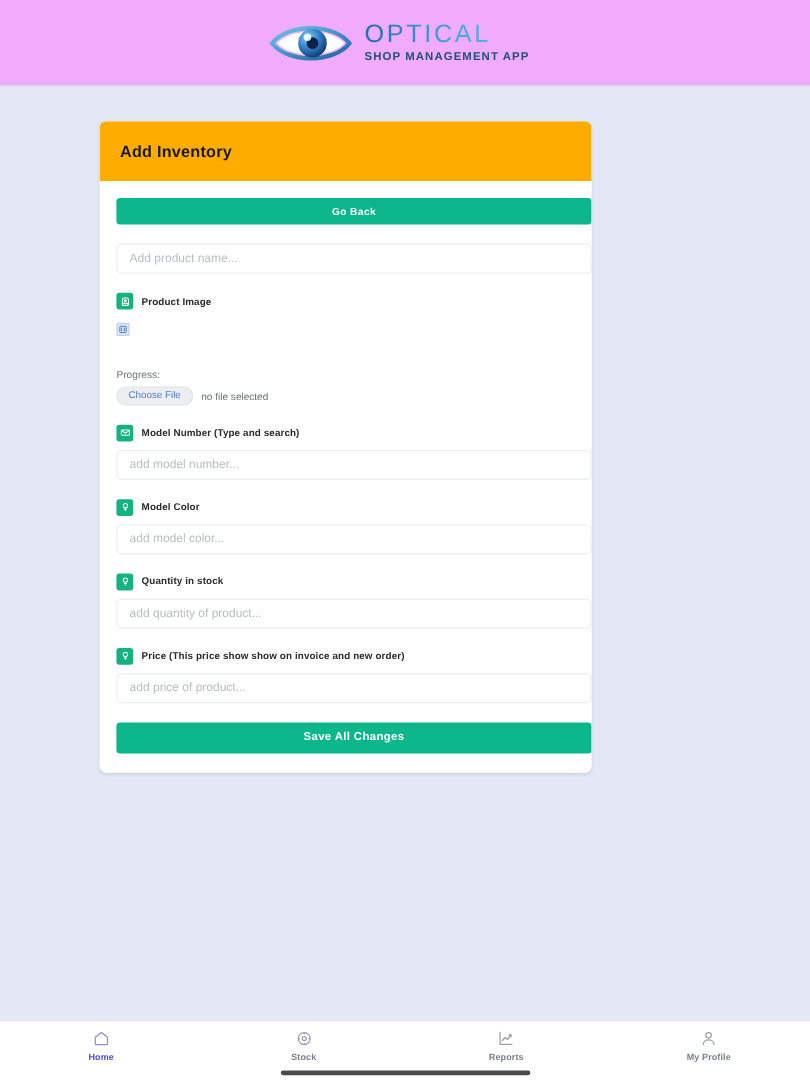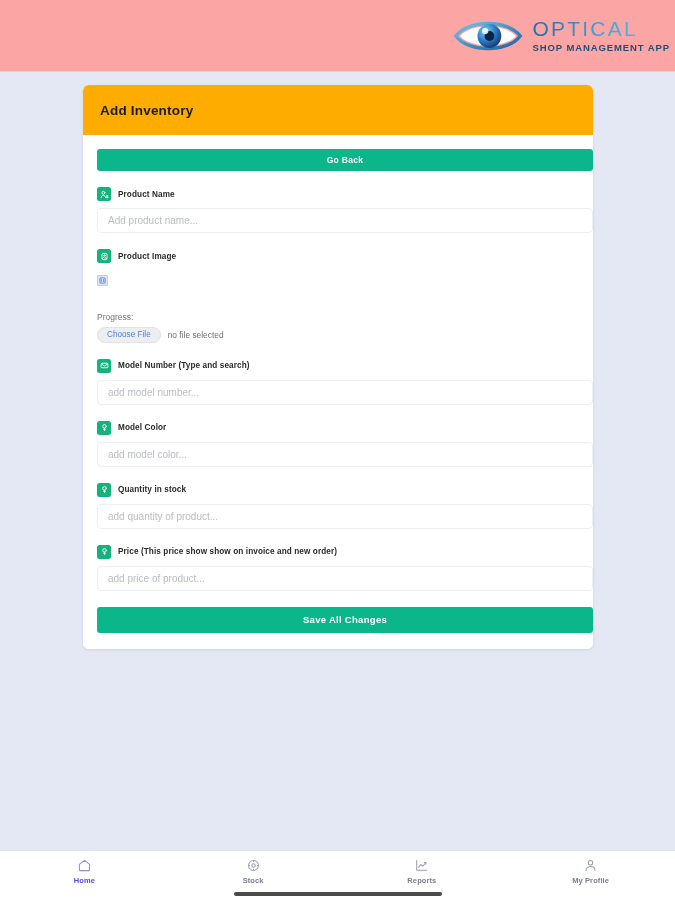--- a/index.html
+++ b/index.html
@@ -15,24 +15,24 @@
     background: #ffffff;
     position: relative;
   }
 
   
   .brandbar {
     position: absolute;
     left: 0; top: 0;
     width: 675px;
     height: 71px;
-    background: #fca5a5;
-    display: flex;
-    align-items: center;
-    justify-content: flex-end;
+    background: #f0abfc;
+    display: flex;
+    align-items: center;
+    justify-content: center;
   }
   .logo-wrap {
     display: flex;
     align-items: center;
     gap: 10px;
     transform: translateX(-5px);
   }
   .logo-eye { width: 70px; height: 42px; display: block; }
   .logo-text { display: flex; flex-direction: column; line-height: 1; }
   .logo-title {
@@ -60,22 +60,22 @@
     width: 675px;
     height: 779px;
     background: #e4e7f4;
     border-top: 1px solid #d2d7e8;
   }
 
   
   .card {
     position: absolute;
     left: 83px;
-    top: 85px;
-    width: 510px;
+    top: 101px;
+    width: 410px;
     background: #ffffff;
     border-radius: 6px;
     box-shadow: 0 1px 3px rgba(40,50,90,0.10);
     overflow: hidden;
   }
   .card-header {
     background: #ffac00;
     height: 50px;
     display: flex;
     align-items: center;
@@ -276,31 +276,20 @@
 
   <div class="card-header">
     <span class="card-header-title">Add Inventory</span>
   </div>
 
   <div class="card-body">
 
     <button class="btn-teal">Go Back</button>
 
     <div class="field">
-      <div class="field-label-row">
-        <span class="field-icon">
-          <svg width="9" height="9" viewBox="0 0 16 16" fill="none" stroke="#ffffff" stroke-width="1.5" stroke-linecap="round">
-            <circle cx="6" cy="5" r="2.6"></circle>
-            <path d="M2 13.5c0-2.4 1.8-4 4-4s4 1.6 4 4"></path>
-            <circle cx="12.6" cy="10.6" r="1.1"></circle>
-            <circle cx="12.6" cy="13.4" r="1.1"></circle>
-          </svg>
-        </span>
-        <span class="field-label">Product Name</span>
-      </div>
       <input class="field-input" type="text" placeholder="Add product name..." style="">
     </div>
 
     <div class="field">
       <div class="field-label-row">
         <span class="field-icon">
           <svg width="9" height="9" viewBox="0 0 16 16" fill="none" stroke="#ffffff" stroke-width="1.5" stroke-linecap="round">
             <path d="M5.5 2.5h5a2 2 0 0 1 2 2v7a2 2 0 0 1-2 2h-5a2 2 0 0 1-2-2v-7a2 2 0 0 1 2-2z"></path>
             <circle cx="8" cy="6.3" r="1.4"></circle>
             <path d="M4 12l2.6-2.6 2 2 1.6-1.4 1.8 1.8"></path>

